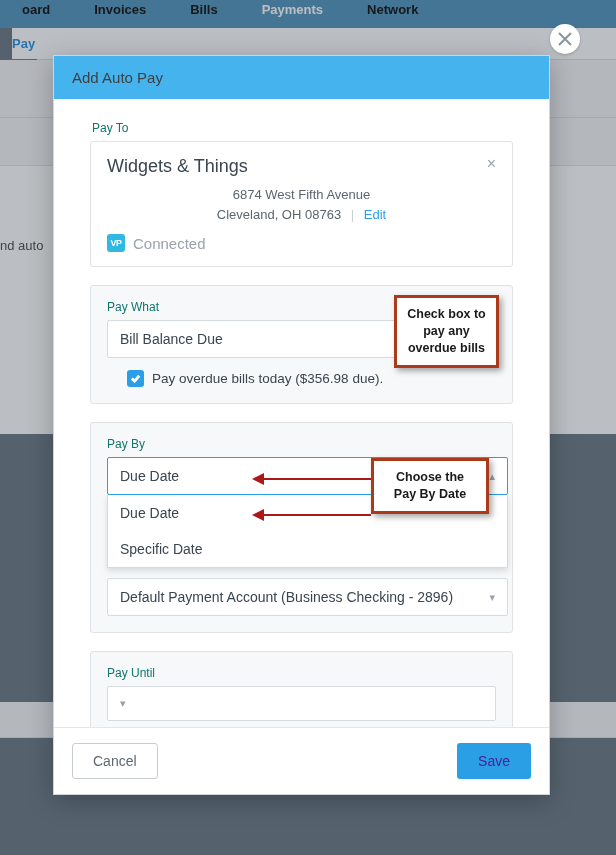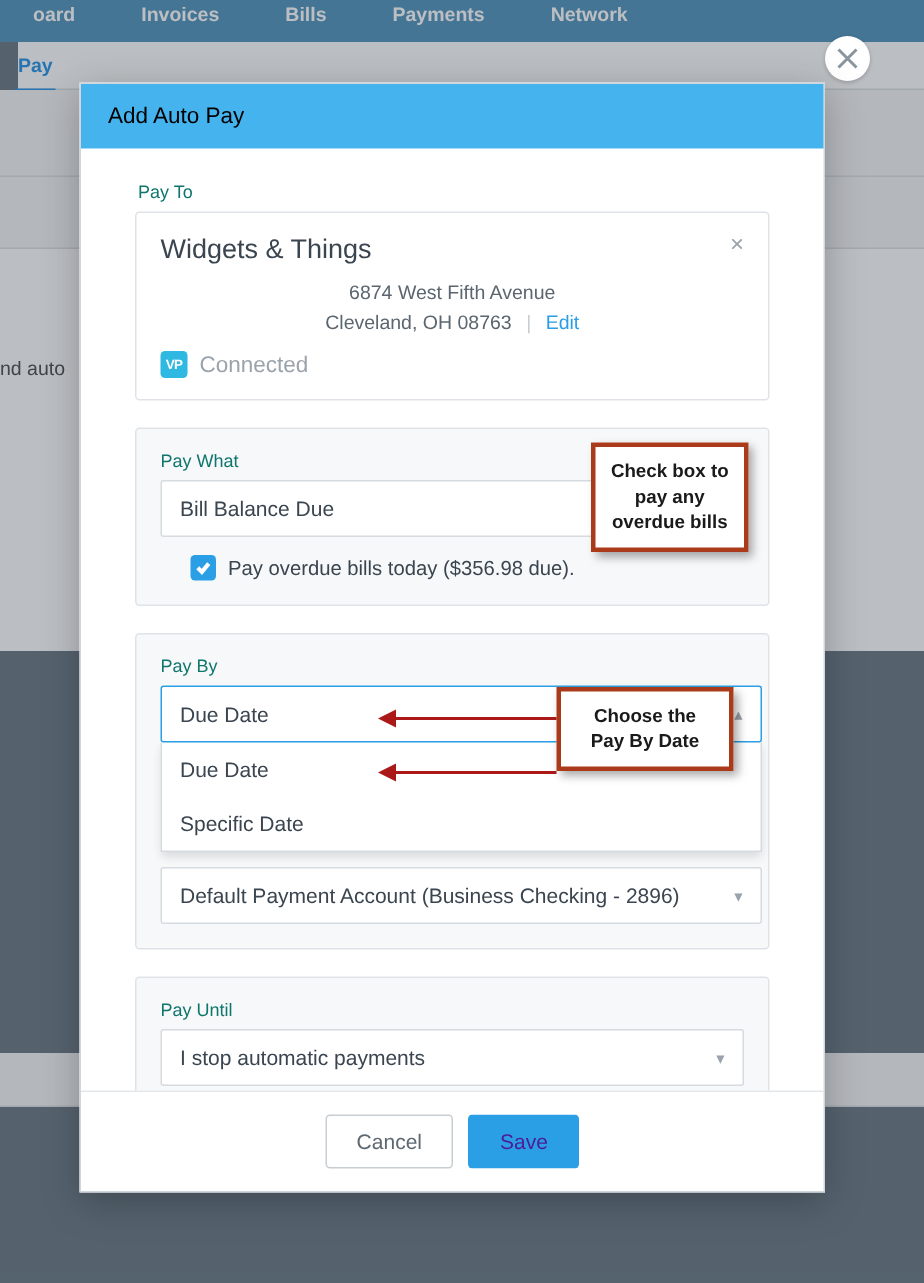--- a/index.html
+++ b/index.html
@@ -1,34 +1,34 @@
 <!DOCTYPE html>
 <html><head>
 <meta charset="utf-8">
 <style>
   * { box-sizing: border-box; margin: 0; padding: 0; font-family: -apple-system, "Helvetica Neue", Arial, sans-serif; }
   html, body { width: 616px; height: 855px; overflow: hidden; background: #63727f; }
   .page-bg { position: absolute; inset: 0; background: #63727f; }
   .topbar { position: absolute; top: 0; left: 0; right: 0; height: 28px; background: #4a8fb9; display: flex; align-items: flex-start; padding-left: 0; }
-  .topbar .tab { color: #ffffff; font-size: 13px; font-weight: 600; padding: 2px 22px 10px; text-align: center; }
+  .topbar .tab { color: #000000; font-size: 13px; font-weight: 600; padding: 2px 22px 10px; text-align: center; }
   .topbar .tab.active { color: #fff; position: relative; }
   .topbar .tab.active::after { content: ""; position: absolute; bottom: -8px; left: 50%; transform: translateX(-50%); border: 9px solid transparent; border-top-color: #4a8fb9; }
   .subbar { position: absolute; top: 28px; left: 0; right: 0; height: 32px; background: #fff; border-bottom: 1px solid #d8dde1; margin-left: 12px; }
   .subtab { color: #1b8ee6; font-size: 13px; font-weight: 600; padding: 8px 2px; display: inline-block; border-bottom: 2px solid #1b8ee6; margin-left: -2px; }
   .graybands { position: absolute; top: 60px; left: 0; right: 0; }
   .gband { background: #f4f5f6; border-bottom: 1px solid #dcdfe3; height: 58px; }
   .gband2 { height: 48px; }
   .gband3 { height: 36px; margin-top: 268px; }
   .partial-text { position: absolute; top: 178px; left: 0; font-size: 13px; color: #444; }
 
   .overlay { position: absolute; inset: 0; background: rgba(60,70,80,0.35); }
   .modal { position: absolute; top: 55px; left: 53px; width: 497px; height: 740px; background: #fff; border: 1px solid #cfd6dc; box-shadow: 0 6px 24px rgba(0,0,0,0.25); display: flex; flex-direction: column; }
-  .modal-header { background: #45b4ee; color: #000000; font-size: 15px; padding: 13px 18px; font-weight: 400; }
+  .modal-header { background: #45b4ee; color: #404040; font-size: 15px; padding: 13px 18px; font-weight: 400; }
   .modal-body { flex: 1; padding: 22px 36px 10px; overflow: hidden; }
-  .modal-footer { border-top: 1px solid #e4e7ea; padding: 15px 18px; display: flex; justify-content: center; gap: 10px; }
+  .modal-footer { border-top: 1px solid #e4e7ea; padding: 15px 18px; display: flex; justify-content: space-between; gap: 10px; }
 
   .close-circle { position: absolute; top: 24px; right: 36px; width: 30px; height: 30px; border-radius: 50%; background: #fff; display: flex; align-items: center; justify-content: center; color: #7a8790; font-size: 17px; font-weight: 300; box-shadow: 0 1px 3px rgba(0,0,0,0.2); cursor: pointer; }
   .close-circle svg { width: 14px; height: 14px; stroke: #8a949c; stroke-width: 2; fill: none; }
 
   .section-label { font-size: 12px; color: #0f766e; margin: 0 0 6px 2px; }
   .card { background: #fff; border: 1px solid #dfe3e7; border-radius: 3px; padding: 14px 16px; margin-bottom: 18px; }
   .card.gray { background: #f7f8f9; }
   .x-clear { float: right; color: #9aa2aa; font-size: 16px; cursor: pointer; line-height: 1; }
   .vendor-name { font-size: 18px; color: #3a4550; font-weight: 400; margin-bottom: 8px; }
   .addr { font-size: 13px; color: #5b6670; line-height: 1.5; text-align: center; }
@@ -136,21 +136,20 @@
         <span>Default Payment Account (Business Checking - 2896)</span>
         <span class="caret">▾</span>
       </div>
     </div>
 
     <div style="height:18px;"></div>
 
     <div class="card gray" style="padding:14px 16px 16px;">
       <div class="section-label" style="margin-left:0;">Pay Until</div>
       <div class="select">
-        <span>I stop automatic payments</span>
         <span class="caret">▾</span>
       </div>
     </div>
 
   </div>
   <div class="modal-footer">
     <button class="btn btn-cancel">Cancel</button>
     <button class="btn btn-save">Save</button>
   </div>
 </div>

